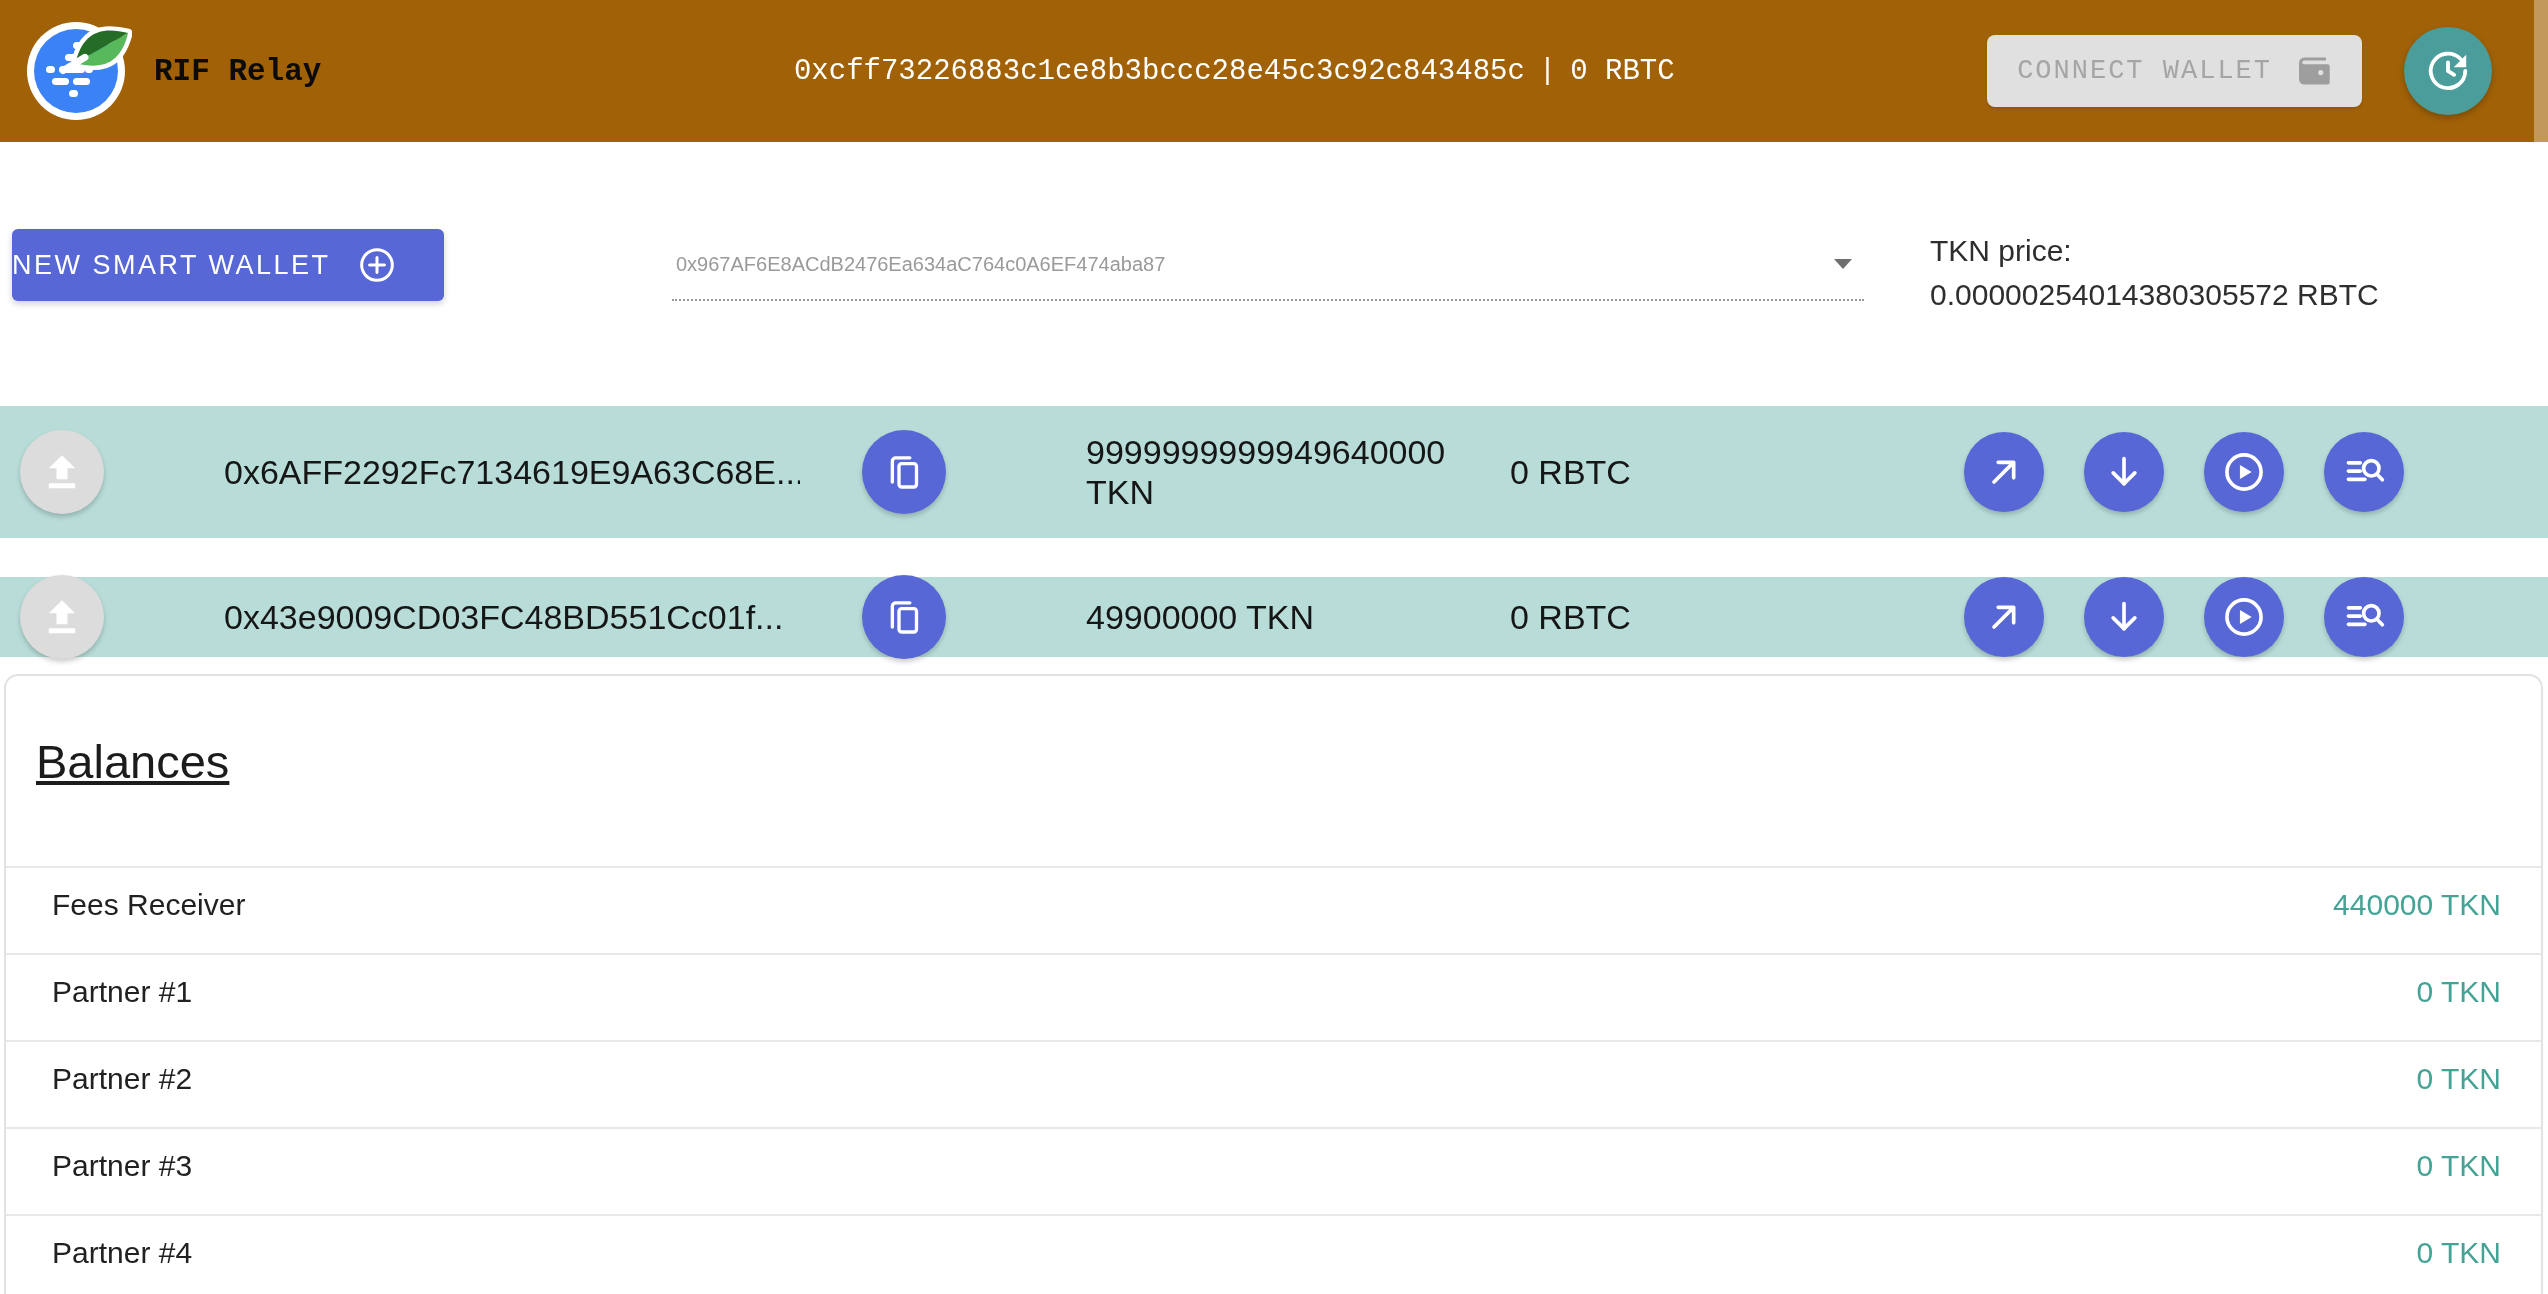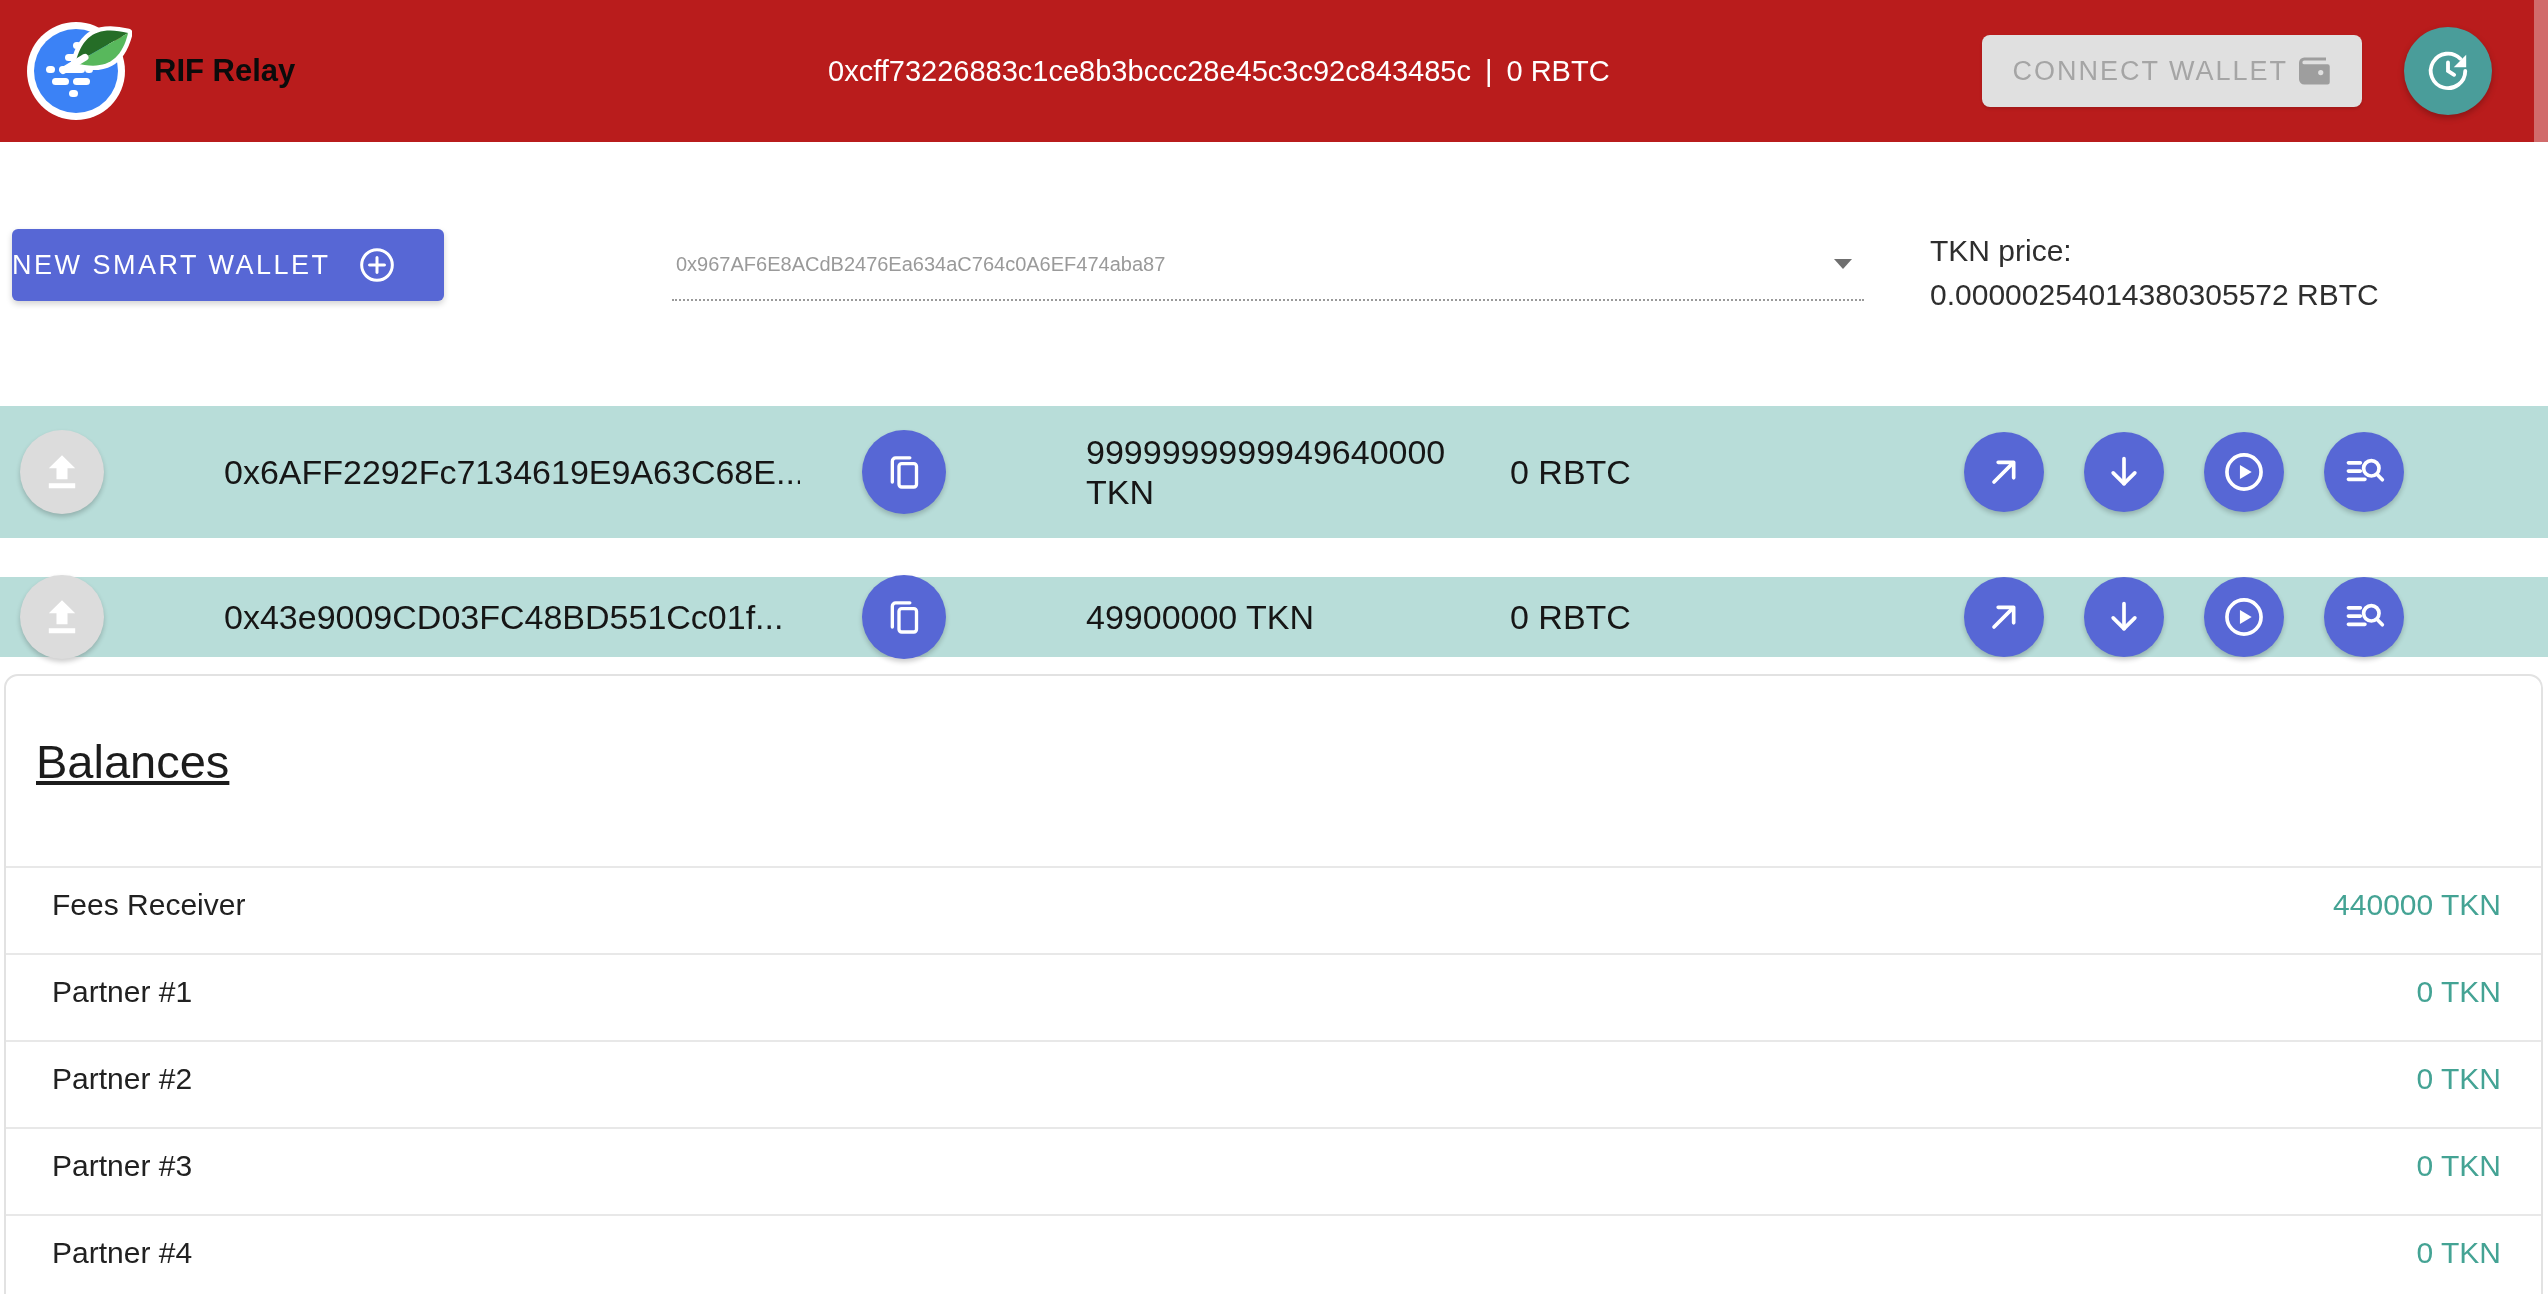--- a/index.html
+++ b/index.html
@@ -1,29 +1,29 @@
 <!DOCTYPE html>
 <html><head>
 <meta charset="utf-8">
 <style>
   * { margin:0; padding:0; box-sizing:border-box; }
   html,body { width:2548px; height:1294px; overflow:hidden; background:#fff;
     font-family:"Liberation Sans","DejaVu Sans",sans-serif; }
 
   
-  .header { position:relative; height:142px; background:#b91c1c;
-    display:flex; align-items:center; padding:0 56px 0 26px; }
+  .header { position:relative; height:142px; background:#a16207;
+    display:flex; align-items:center; padding:0 56px 0 26px;font-family:Liberation Mono, monospace; }
   .scroll-strip { position:absolute; top:0; right:0; width:14px; height:142px;
     background:rgba(255,255,255,0.35); }
   .logo-wrap { width:106px; height:106px; flex:none; }
   .app-name { font-size:31px; font-weight:bold; color:#0b0b0b; margin-left:22px; white-space:nowrap; }
   .header-account { flex:1; display:flex; justify-content:center; align-items:center;
     gap:14px; color:#fff; font-size:29px; padding-left:160px; white-space:nowrap; }
   .connect-btn { height:72px; padding:0 30px; background:#e0e0e0; border:none; border-radius:8px;
-    color:#a5a5a5; font-size:27px; letter-spacing:2px; display:flex; align-items:center; gap:8px;
+    color:#a5a5a5; font-size:27px; letter-spacing:2px; display:flex; align-items:center; gap:24px;
     font-family:inherit; cursor:default; box-shadow:0 2px 3px rgba(0,0,0,0.12); flex:none; }
   .refresh-btn { width:88px; height:88px; border-radius:50%; background:#4a9d9a; border:none;
     margin-left:42px; display:flex; align-items:center; justify-content:center; flex:none;
     box-shadow:0 3px 6px rgba(0,0,0,0.25); cursor:pointer; }
 
   
   .actions-bar { display:flex; align-items:flex-start; margin-top:87px; padding-left:12px; }
   .new-wallet-btn { width:432px; height:72px; background:#5767d5; border:none; border-radius:6px;
     color:#fff; font-size:27px; letter-spacing:2.5px; display:flex; align-items:center;
     gap:26px; font-family:inherit; cursor:pointer;

